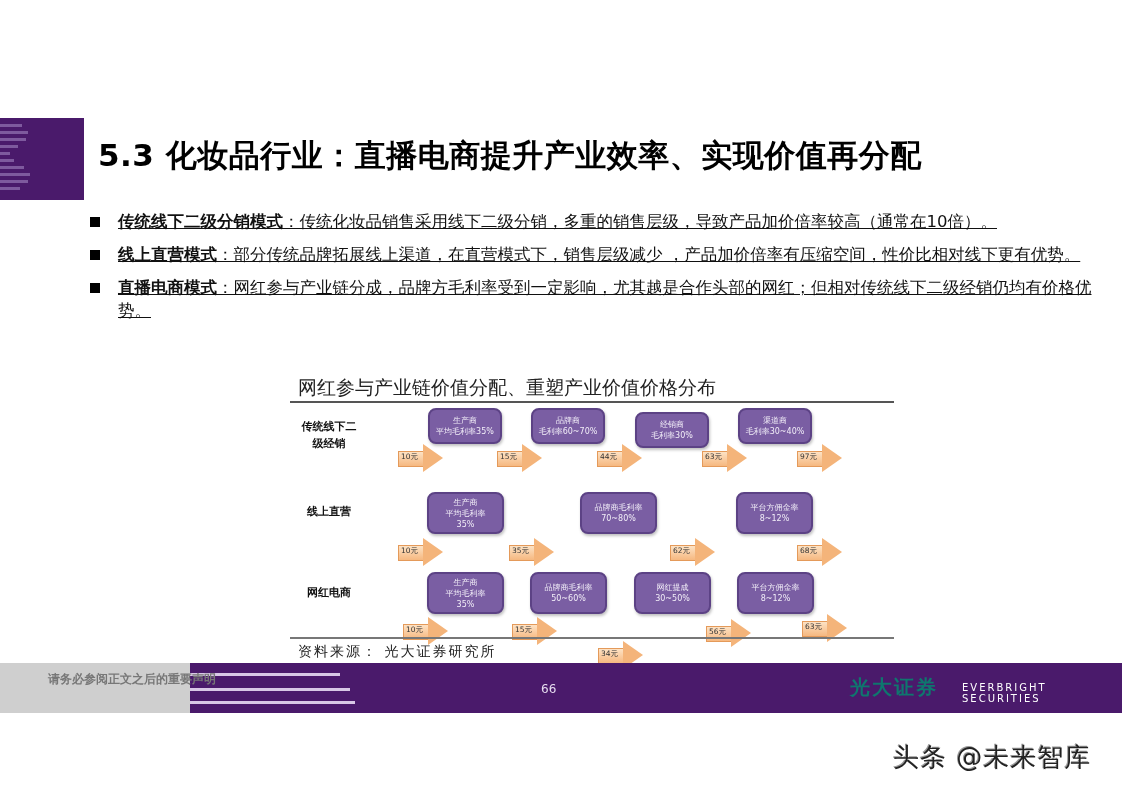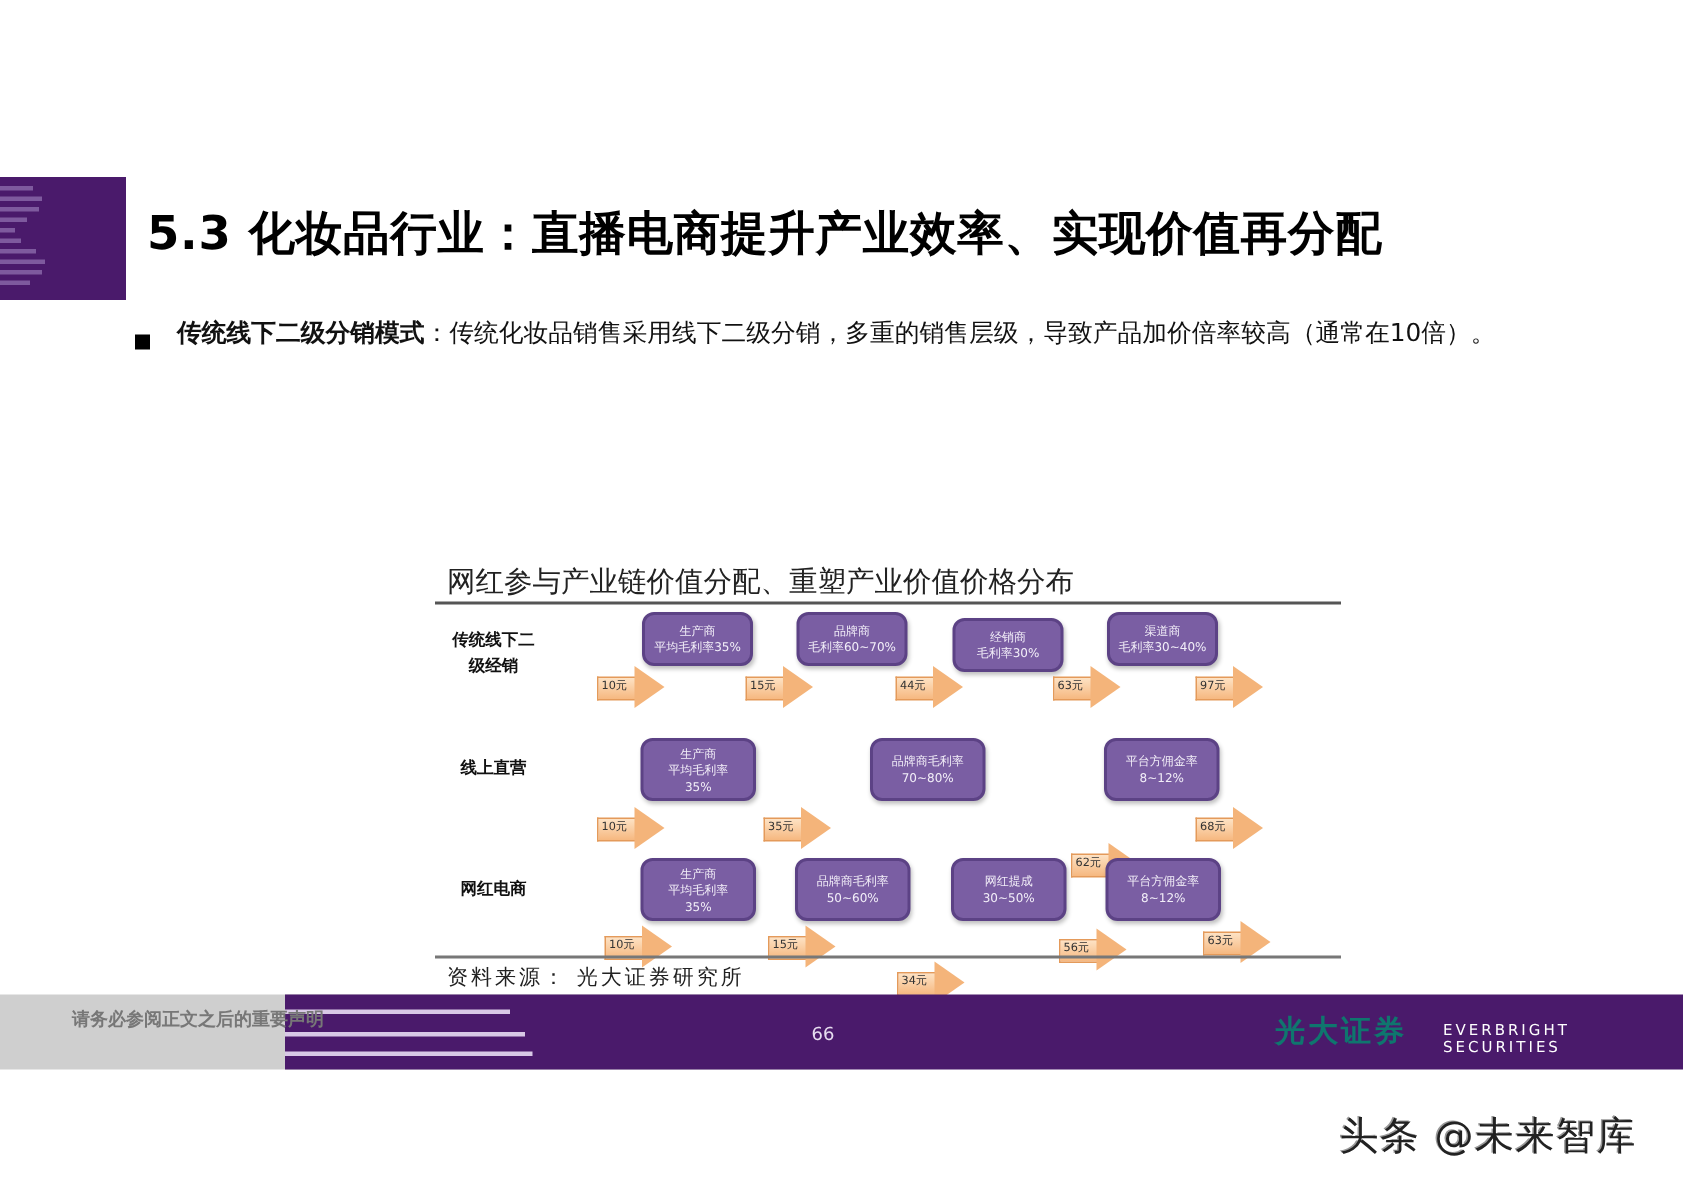--- a/index.html
+++ b/index.html
@@ -8,21 +8,21 @@
   .abs { position:absolute; }
 
   
   .title-deco { left:0; top:118px; width:84px; height:82px; background:#4a1a6b; overflow:hidden; }
   .title-deco .stripe { position:absolute; left:0; height:3px; background:#7e5a9e; }
   .title-text { left:98px; top:135px; font-size:31px; font-weight:bold; color:#000; letter-spacing:0.5px;
                 white-space:nowrap; }
 
   
   .bullets { left:88px; top:210px; width:1020px; }
-  .bullet { display:flex; align-items:flex-end; margin-bottom:10px; font-size:16.5px; line-height:23px; }
+  .bullet { display:flex; align-items:flex-start; margin-bottom:10px; font-size:16.5px; line-height:23px;text-decoration:underline; }
   .bullet .sq { width:10px; height:10px; background:#000; margin:7px 18px 0 2px; flex:0 0 10px; }
   .bullet .txt { flex:1; }
   .bullet .bold { font-weight:bold; }
 
   
   .fig-title { left:298px; top:375px; font-size:19px; color:#222; white-space:nowrap; }
   .fig-topline { left:290px; top:401px; width:604px; height:2px; background:#555; }
   .fig-botline { left:290px; top:637px; width:604px; height:2px; background:#777; }
   .fig-source { left:298px; top:643px; font-size:14px; color:#222; font-family:"DejaVu Serif", serif; letter-spacing:2px; }
 
@@ -68,20 +68,28 @@
   <div class="stripe" style="top:62px;width:28px;"></div>
   <div class="stripe" style="top:69px;width:20px;"></div>
 </div>
 <div class="abs title-text">5.3 化妆品行业：直播电商提升产业效率、实现价值再分配</div>
 
 <div class="abs bullets">
   <div class="bullet">
     <span class="sq"></span>
     <span class="txt"><span class="bold">传统线下二级分销模式</span><span>：传统化妆品销售采用线下二级分销，多重的销售层级，导致产品加价倍率较高（通常在10倍）。</span></span>
   </div>
+  <div class="bullet">
+    <span class="sq"></span>
+    <span class="txt"><span class="bold">线上直营模式</span><span>：部分传统品牌拓展线上渠道，在直营模式下，销售层级减少 ，产品加价倍率有压缩空间，性价比相对线下更有优势。</span></span>
+  </div>
+  <div class="bullet">
+    <span class="sq"></span>
+    <span class="txt"><span class="bold">直播电商模式</span><span>：网红参与产业链分成，品牌方毛利率受到一定影响，尤其越是合作头部的网红；但相对传统线下二级经销仍均有价格优势。</span></span>
+  </div>
 </div>
 
 <div class="abs fig-title">网红参与产业链价值分配、重塑产业价值价格分布</div>
 <div class="abs fig-topline"></div>
 
 <div class="abs row-label" style="left:298px;top:418px;width:62px;">
   <div>传统线下二</div>
   <div>级经销</div>
 </div>
 <div class="abs pbox" style="left:428px;top:408px;width:70px;height:32px;">
@@ -145,21 +153,21 @@
 <div class="arrow" style="left:398px;top:538px;">
     <div class="body"></div>
     <div class="head"></div>
     <span class="lbl">10元</span>
   </div>
 <div class="arrow" style="left:509px;top:538px;">
     <div class="body"></div>
     <div class="head"></div>
     <span class="lbl">35元</span>
   </div>
-<div class="arrow" style="left:670px;top:562px;margin-left:44px;">
+<div class="arrow" style="left:670px;top:538px;">
     <div class="body"></div>
     <div class="head"></div>
     <span class="lbl">62元</span>
   </div>
 <div class="arrow" style="left:797px;top:538px;">
     <div class="body"></div>
     <div class="head"></div>
     <span class="lbl">68元</span>
   </div>
 

